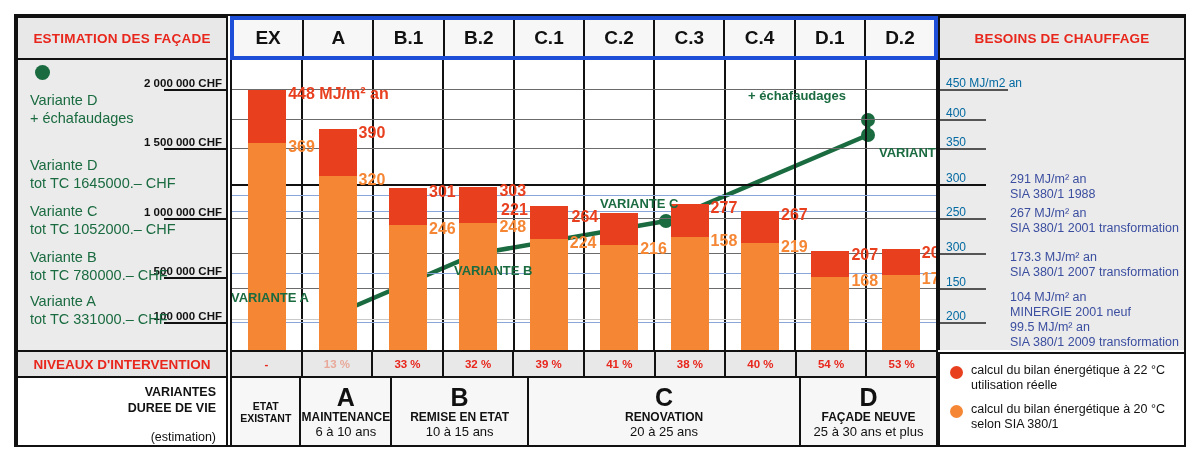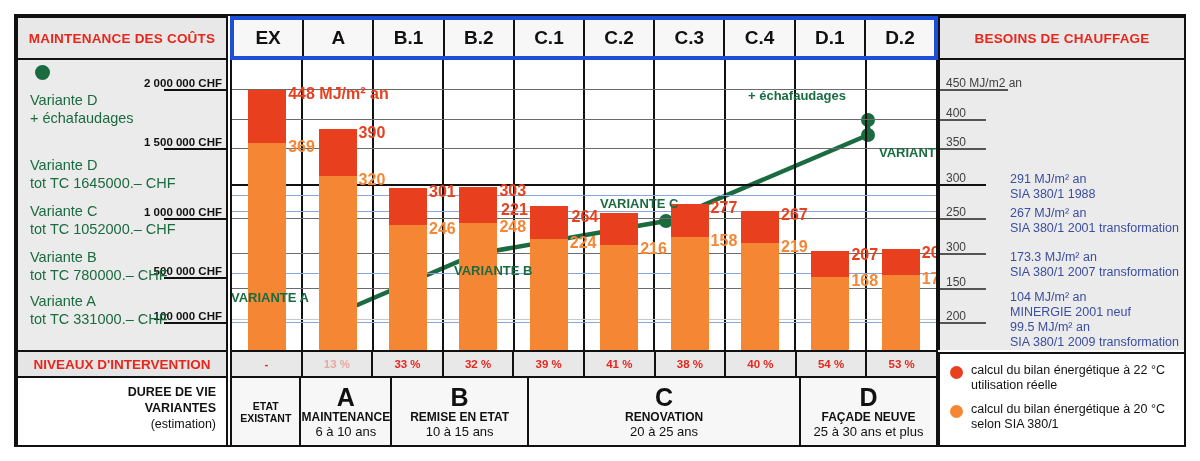--- a/index.html
+++ b/index.html
@@ -40,39 +40,39 @@
   .gpath{position:absolute;left:0;top:0;width:708px;height:290px;pointer-events:none;}
   .gtext{position:absolute;color:#1a6b40;font-weight:bold;font-size:13px;white-space:nowrap;}
 
   
   .ldot{position:absolute;left:17px;top:5px;width:15px;height:15px;border-radius:50%;background:#1a6b40;}
   .lvar{position:absolute;color:#1a6b40;font-size:14.5px;line-height:17.5px;white-space:nowrap;}
   .chf{position:absolute;right:0;font-size:11.5px;font-weight:bold;color:#111;white-space:nowrap;text-align:right;}
   .chftick{position:absolute;height:2px;background:#111;}
 
   
-  .rtick{position:absolute;left:6px;font-size:12px;color:#404040;white-space:nowrap;text-align:center;}
+  .rtick{position:absolute;left:6px;font-size:12px;color:#0369a1;white-space:nowrap;text-align:center;}
   .rtickline{position:absolute;height:1.5px;background:#555;}
   .rtickline.dark{height:2px;background:#111;}
   .rnote{position:absolute;color:#3b4ea0;font-size:12.5px;line-height:15px;white-space:nowrap;}
 
   
   .pct{position:absolute;left:16px;top:350px;height:28px;}
   .pct-left{position:absolute;left:0;top:0;width:212px;height:28px;background:#e5e5e5;border:2px solid #111;box-sizing:border-box;display:flex;align-items:center;justify-content:center;}
   .pct-left span{color:#e8261c;font-weight:bold;font-size:13.5px;}
   .pct-cols{position:absolute;left:214px;top:0;width:708px;height:28px;border:2px solid #111;box-sizing:border-box;display:flex;background:#e8e8e8;}
   .pct-col{flex:1 1 0;display:flex;align-items:center;justify-content:center;border-right:2px solid #111;box-sizing:border-box;font-size:11.5px;font-weight:bold;color:#e8261c;}
   .pct-col:last-child{border-right:none;}
   .pct-col.dim{color:#e8a99a;}
 
   
   .bot{position:absolute;left:16px;top:378px;height:69px;}
   .bot-left{position:absolute;left:0;top:0;width:212px;height:69px;background:#fff;border:2px solid #111;border-top:none;box-sizing:border-box;text-align:right;padding:6px 10px 0 0;}
   .bot-left .b1{font-weight:bold;font-size:12.5px;color:#111;line-height:16px;}
-  .bot-left .b2{font-size:12.5px;color:#111;line-height:16px;}
+  .bot-left .b2{font-size:12.5px;color:#111;line-height:16px;margin-top:13px;}
   .bot-cols{position:absolute;left:214px;top:0;width:708px;height:69px;border:2px solid #111;border-top:none;box-sizing:border-box;display:flex;background:#f7f7f7;}
   .bot-cell{border-right:2px solid #111;box-sizing:border-box;display:flex;flex-direction:column;align-items:center;justify-content:center;}
   .bot-cell:last-child{border-right:none;}
   .bot-cell .letter{font-size:25px;font-weight:bold;line-height:25px;color:#111;}
   .bot-cell .nm{font-size:12px;font-weight:bold;color:#111;line-height:14px;text-align:center;}
   .bot-cell .yr{font-size:13px;color:#111;line-height:15px;}
   .bot-cell .sm{font-size:10.5px;font-weight:bold;color:#111;line-height:12px;text-align:center;}
 
   .legend{position:absolute;left:938px;top:352px;width:248px;height:95px;background:#fff;border:2px solid #111;box-sizing:border-box;padding:9px 8px 0 10px;}
   .lg-row{display:flex;align-items:flex-start;margin-bottom:9px;}
@@ -80,21 +80,21 @@
   .lg-txt{font-size:12.5px;line-height:15px;color:#111;}
 </style>
 </head>
 <body>
 
 <div id="root">
   <div class="frame"></div>
 
   <div class="hdr">
     <div class="hdr-left">
-      <span>MAINTENANCE DES COÛTS</span>
+      <span>ESTIMATION DES FAÇADE</span>
     </div>
     <div class="hdr-cols" id="hdr-cols">
         <div class="hdr-col">EX</div>
         <div class="hdr-col">A</div>
         <div class="hdr-col">B.1</div>
         <div class="hdr-col">B.2</div>
         <div class="hdr-col">C.1</div>
         <div class="hdr-col">C.2</div>
         <div class="hdr-col">C.3</div>
         <div class="hdr-col">C.4</div>
@@ -290,22 +290,22 @@
         <div class="pct-col">41 %</div>
         <div class="pct-col">38 %</div>
         <div class="pct-col">40 %</div>
         <div class="pct-col">54 %</div>
         <div class="pct-col">53 %</div>
       </div>
   </div>
 
   <div class="bot">
     <div class="bot-left">
+      <div class="b1">VARIANTES</div>
       <div class="b1">DUREE DE VIE</div>
-      <div class="b1">VARIANTES</div>
       <div class="b2">(estimation)</div>
     </div>
     <div class="bot-cols" id="bot-cols">
         <div class="bot-cell" style="flex: 1 1 0px;">
           <div class="sm">ETAT</div>
           <div class="sm">EXISTANT</div>
         </div>
         <div class="bot-cell" style="flex: 1 1 0px;">
           <div class="letter">A</div>
           <div class="nm">MAINTENANCE</div>

